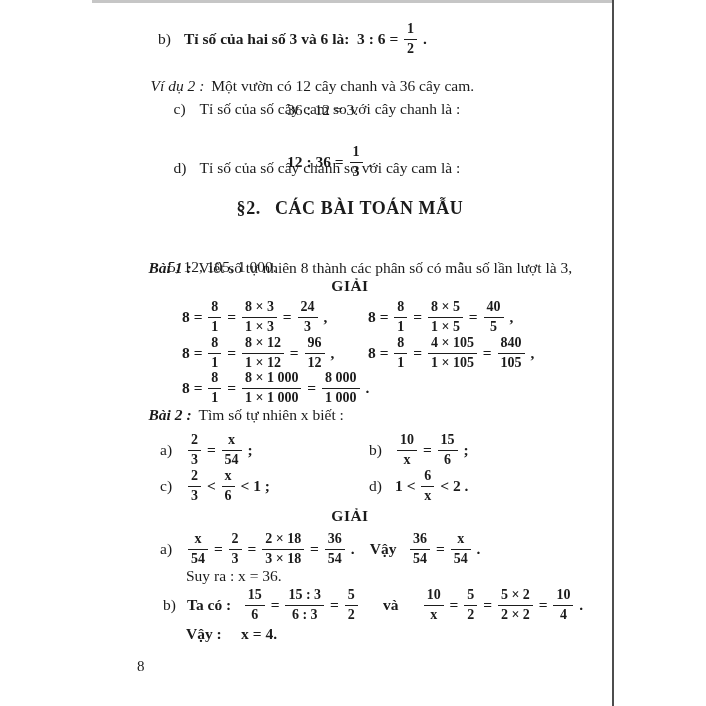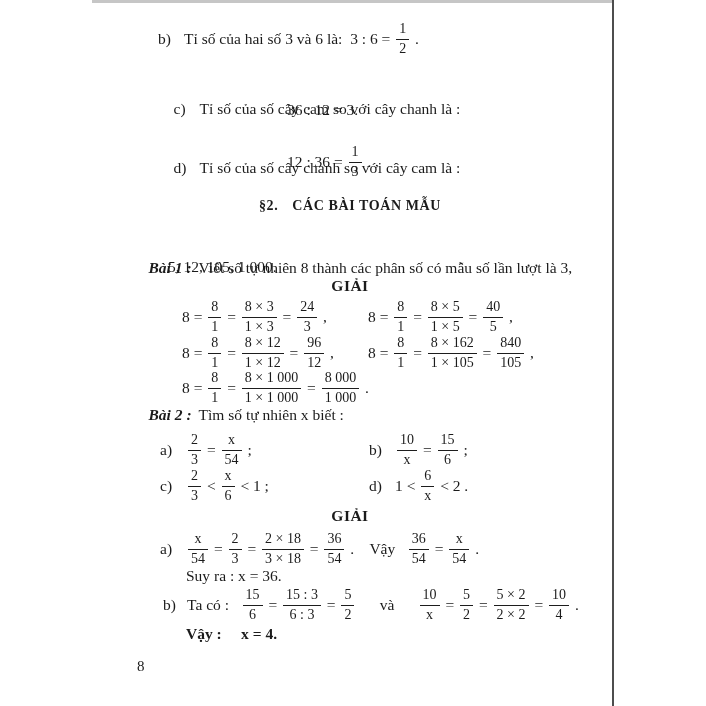--- a/index.html
+++ b/index.html
@@ -7,32 +7,32 @@
     position:relative;width:706px;height:706px;background:#ffffff;overflow:hidden;
     font-family:"Liberation Serif","DejaVu Serif",serif;color:#1b1b1b;font-size:15.5px;
   }
   .edge-top{position:absolute;left:92px;top:0;width:521px;height:3px;background:#c6c6c6;}
   .edge-right{position:absolute;left:612px;top:0;width:2px;height:706px;background:#4d4d4d;}
 
   .tline{position:absolute;white-space:pre;line-height:20px;}
   .mline{position:absolute;display:flex;align-items:center;height:36px;}
   .mline.tall{height:38px;}
   .mline .label{flex:none;width:26px;white-space:pre;}
-  .mtokens{display:inline-flex;align-items:center;}
+  .mtokens{display:inline-flex;align-items:center;font-weight:bold;}
   .mtext{white-space:pre;}
   .frac{display:inline-block;text-align:center;font-size:14px;line-height:1.15;margin:0 2px;}
   .frac .num{display:block;padding:0 3px 1px;border-bottom:1px solid #1d1d1d;}
   .frac .den{display:block;padding:1px 3px 0;}
 
   .lead-italic{font-style:italic;}
   .lead-bold-italic{font-style:italic;font-weight:bold;}
   .after-label{margin-left:7px;}
   .center-head{position:absolute;left:135px;width:430px;text-align:center;}
   .giai{font-weight:bold;letter-spacing:0.5px;}
-  .section-head{font-weight:bold;font-size:14px;letter-spacing:0.6px;}
+  .section-head{font-weight:bold;font-size:18px;letter-spacing:0.6px;}
   .section-head .prefix{margin-right:14px;}
 
   .ln-b{top:21px;left:158px;}
   .ln-vidu{top:56px;left:135px;}
   .ln-c{top:79px;left:158px;}
   .ln-eqc{top:100px;left:287px;text-align:right;}
   .ln-d{top:138px;left:158px;}
   .ln-eqd{top:144px;left:287px;}
   .ln-head{top:198px;}
   .ln-bai1a{top:238px;left:133px;}
@@ -68,20 +68,23 @@
     <span class="mtokens">
         <span class="mtext">Tỉ số của hai số 3 và 6 là:  3 : 6 = </span>
         <span class="frac">
           <span class="num">1</span>
           <span class="den">2</span>
         </span>
         <span class="mtext"> .</span>
       </span>
   </div>
 
+  <div class="tline ln-vidu">
+    <span class="lead-italic">Ví dụ 2 :</span><span class="after-label">Một vườn có 12 cây chanh và 36 cây cam.</span>
+  </div>
 
   <div class="tline ln-c">
     <span class="label" style="display:inline-block;width:26px;">c)</span><span>Tỉ số của số cây cam so với cây chanh là :</span>
   </div>
 
   <div class="tline ln-eqc">36 : 12 = 3.</div>
 
   <div class="tline ln-d">
     <span class="label" style="display:inline-block;width:26px;">d)</span><span>Tỉ số của số cây chanh so với cây cam là :</span>
   </div>
@@ -170,21 +173,21 @@
   </div>
   <div class="mline tall eqr2r">
     <span class="mtokens">
         <span class="mtext">8 = </span>
         <span class="frac">
           <span class="num">8</span>
           <span class="den">1</span>
         </span>
         <span class="mtext"> = </span>
         <span class="frac">
-          <span class="num">8 × 162</span>
+          <span class="num">4 × 105</span>
           <span class="den">1 × 105</span>
         </span>
         <span class="mtext"> = </span>
         <span class="frac">
           <span class="num">840</span>
           <span class="den">105</span>
         </span>
         <span class="mtext"> ,</span>
       </span>
   </div>

